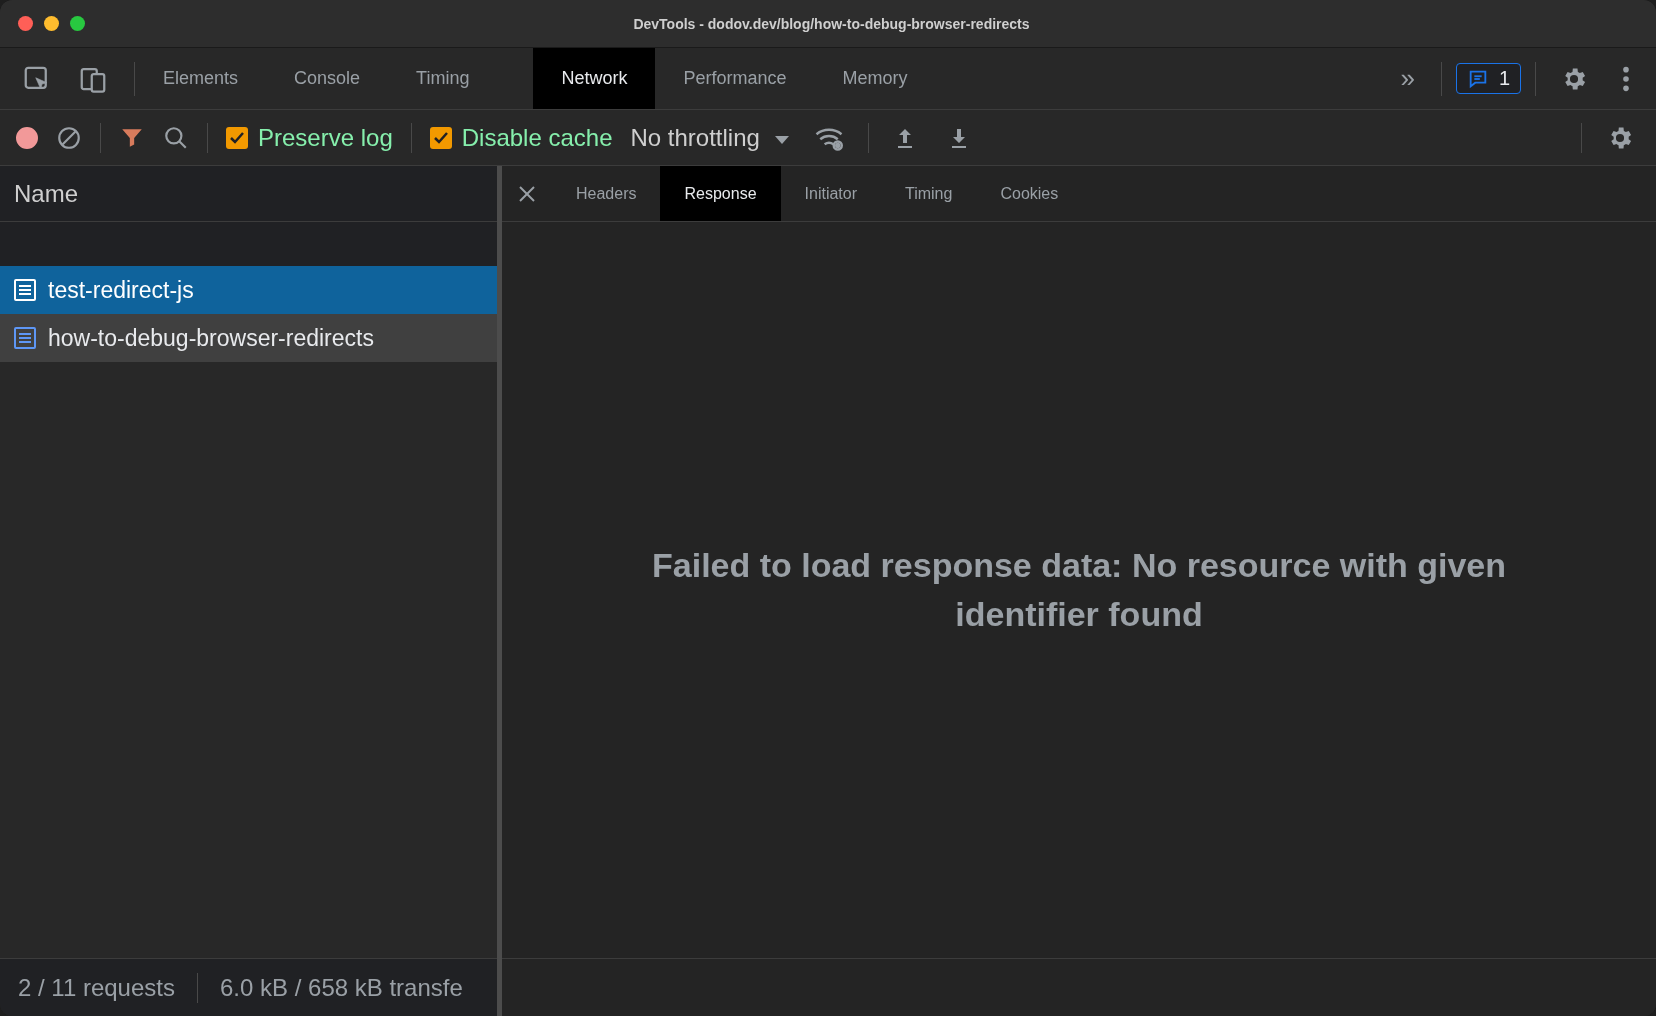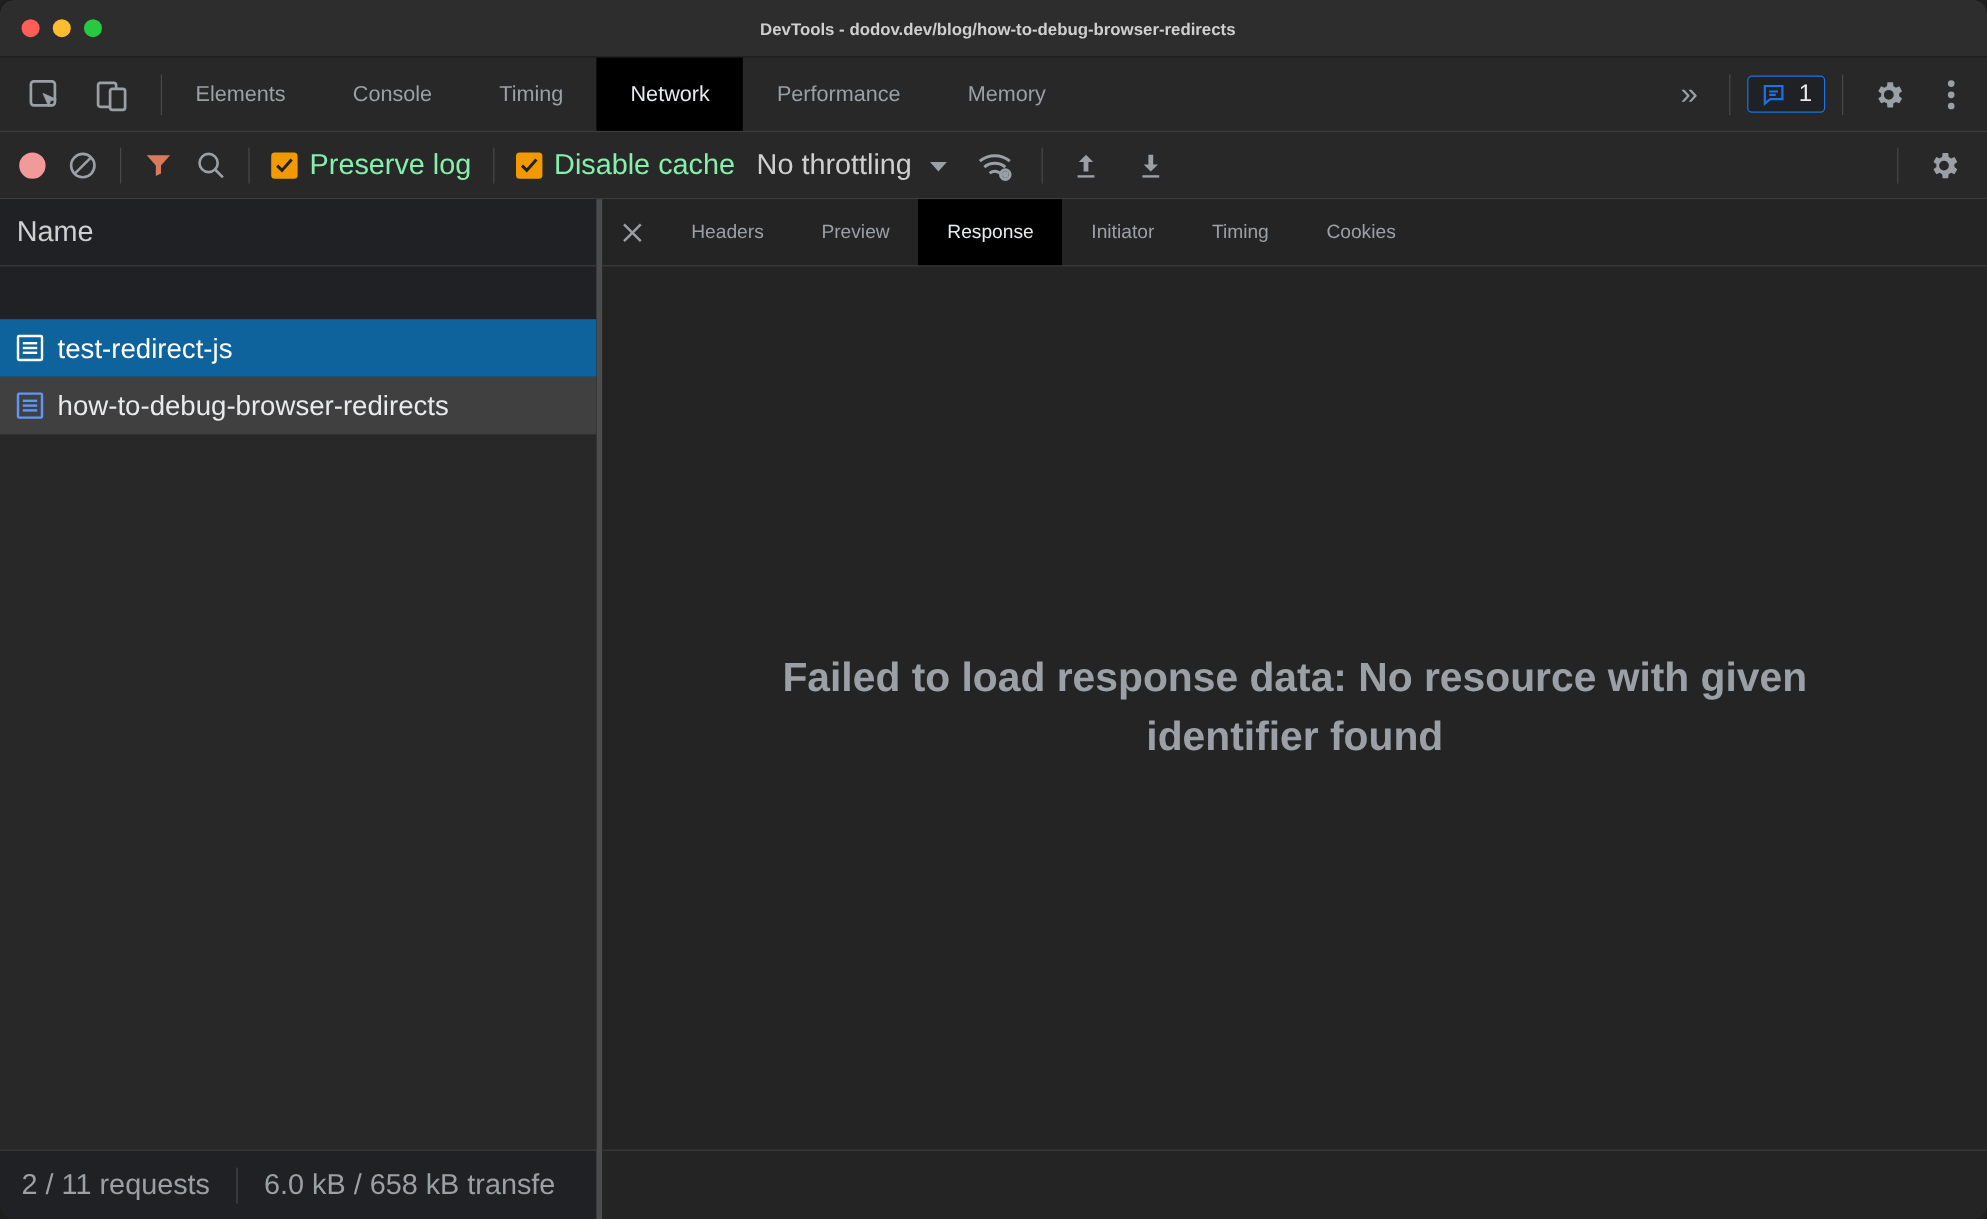--- a/index.html
+++ b/index.html
@@ -16,21 +16,21 @@
 .tl.green { background: #28c840; }
 .titlebar-title { flex: 1; text-align: center; color: #cfcfcf; font-size: 14px; font-weight: 600; margin-right: 60px;}
 
 
 .tabs-main { height: 62px; background: #282828; display: flex; align-items: stretch; border-bottom: 1px solid #3c3c3c; }
 .tabs-left-icons { display:flex; align-items:center; gap: 26px; padding: 0 26px 0 22px; }
 .inspect-icon svg, .device-icon svg { display:block; }
 .vsep { width: 1px; align-self: center; height: 34px; background: #494949; }
 
 .main-tab { padding: 0 28px; display:flex; align-items:center; color:#9aa0a6; font-size: 18px; cursor:pointer;}
-.main-tab.active { background:#000; color:#e8eaed; }
+.main-tab.active { background:#000; color:#e8eaed;margin-left:36px; }
 
 .tabs-right { margin-left:auto; display:flex; align-items:center; gap: 14px; padding: 0 16px;}
 .expand-btn { color:#9aa0a6; padding: 0 12px; font-size:26px; }
 
 .msg-badge { display:flex; align-items:center; gap:6px; border:1.5px solid #1a73e8; border-radius:4px; padding:3px 10px; color:#8ab4f8; background:#202124; }
 .msg-badge span.count { color:#e8eaed; font-size:20px; margin-left:4px;}
 
 .gear-btn, .more-btn { padding: 0 10px; display:flex; align-items:center;}
 
 
@@ -260,21 +260,20 @@
 
     <div class="rightpane">
       <div class="detailtabs">
         <div class="close-x">
           <svg width="18" height="18" viewBox="0 0 18 18" stroke="#9aa0a6" stroke-width="2">
               <line x1="2" y1="2" x2="16" y2="16"></line>
               <line x1="16" y1="2" x2="2" y2="16"></line>
             </svg>
         </div>
         <div class="dtab">Headers</div>
-        <div class="dtab">Preview</div>
         <div class="dtab active">Response</div>
         <div class="dtab">Initiator</div>
         <div class="dtab">Timing</div>
         <div class="dtab">Cookies</div>
       </div>
       <div class="response-body">
         <div class="response-msg">Failed to load response data: No resource with given identifier found</div>
       </div>
       <div class="statusbar"></div>
     </div>

